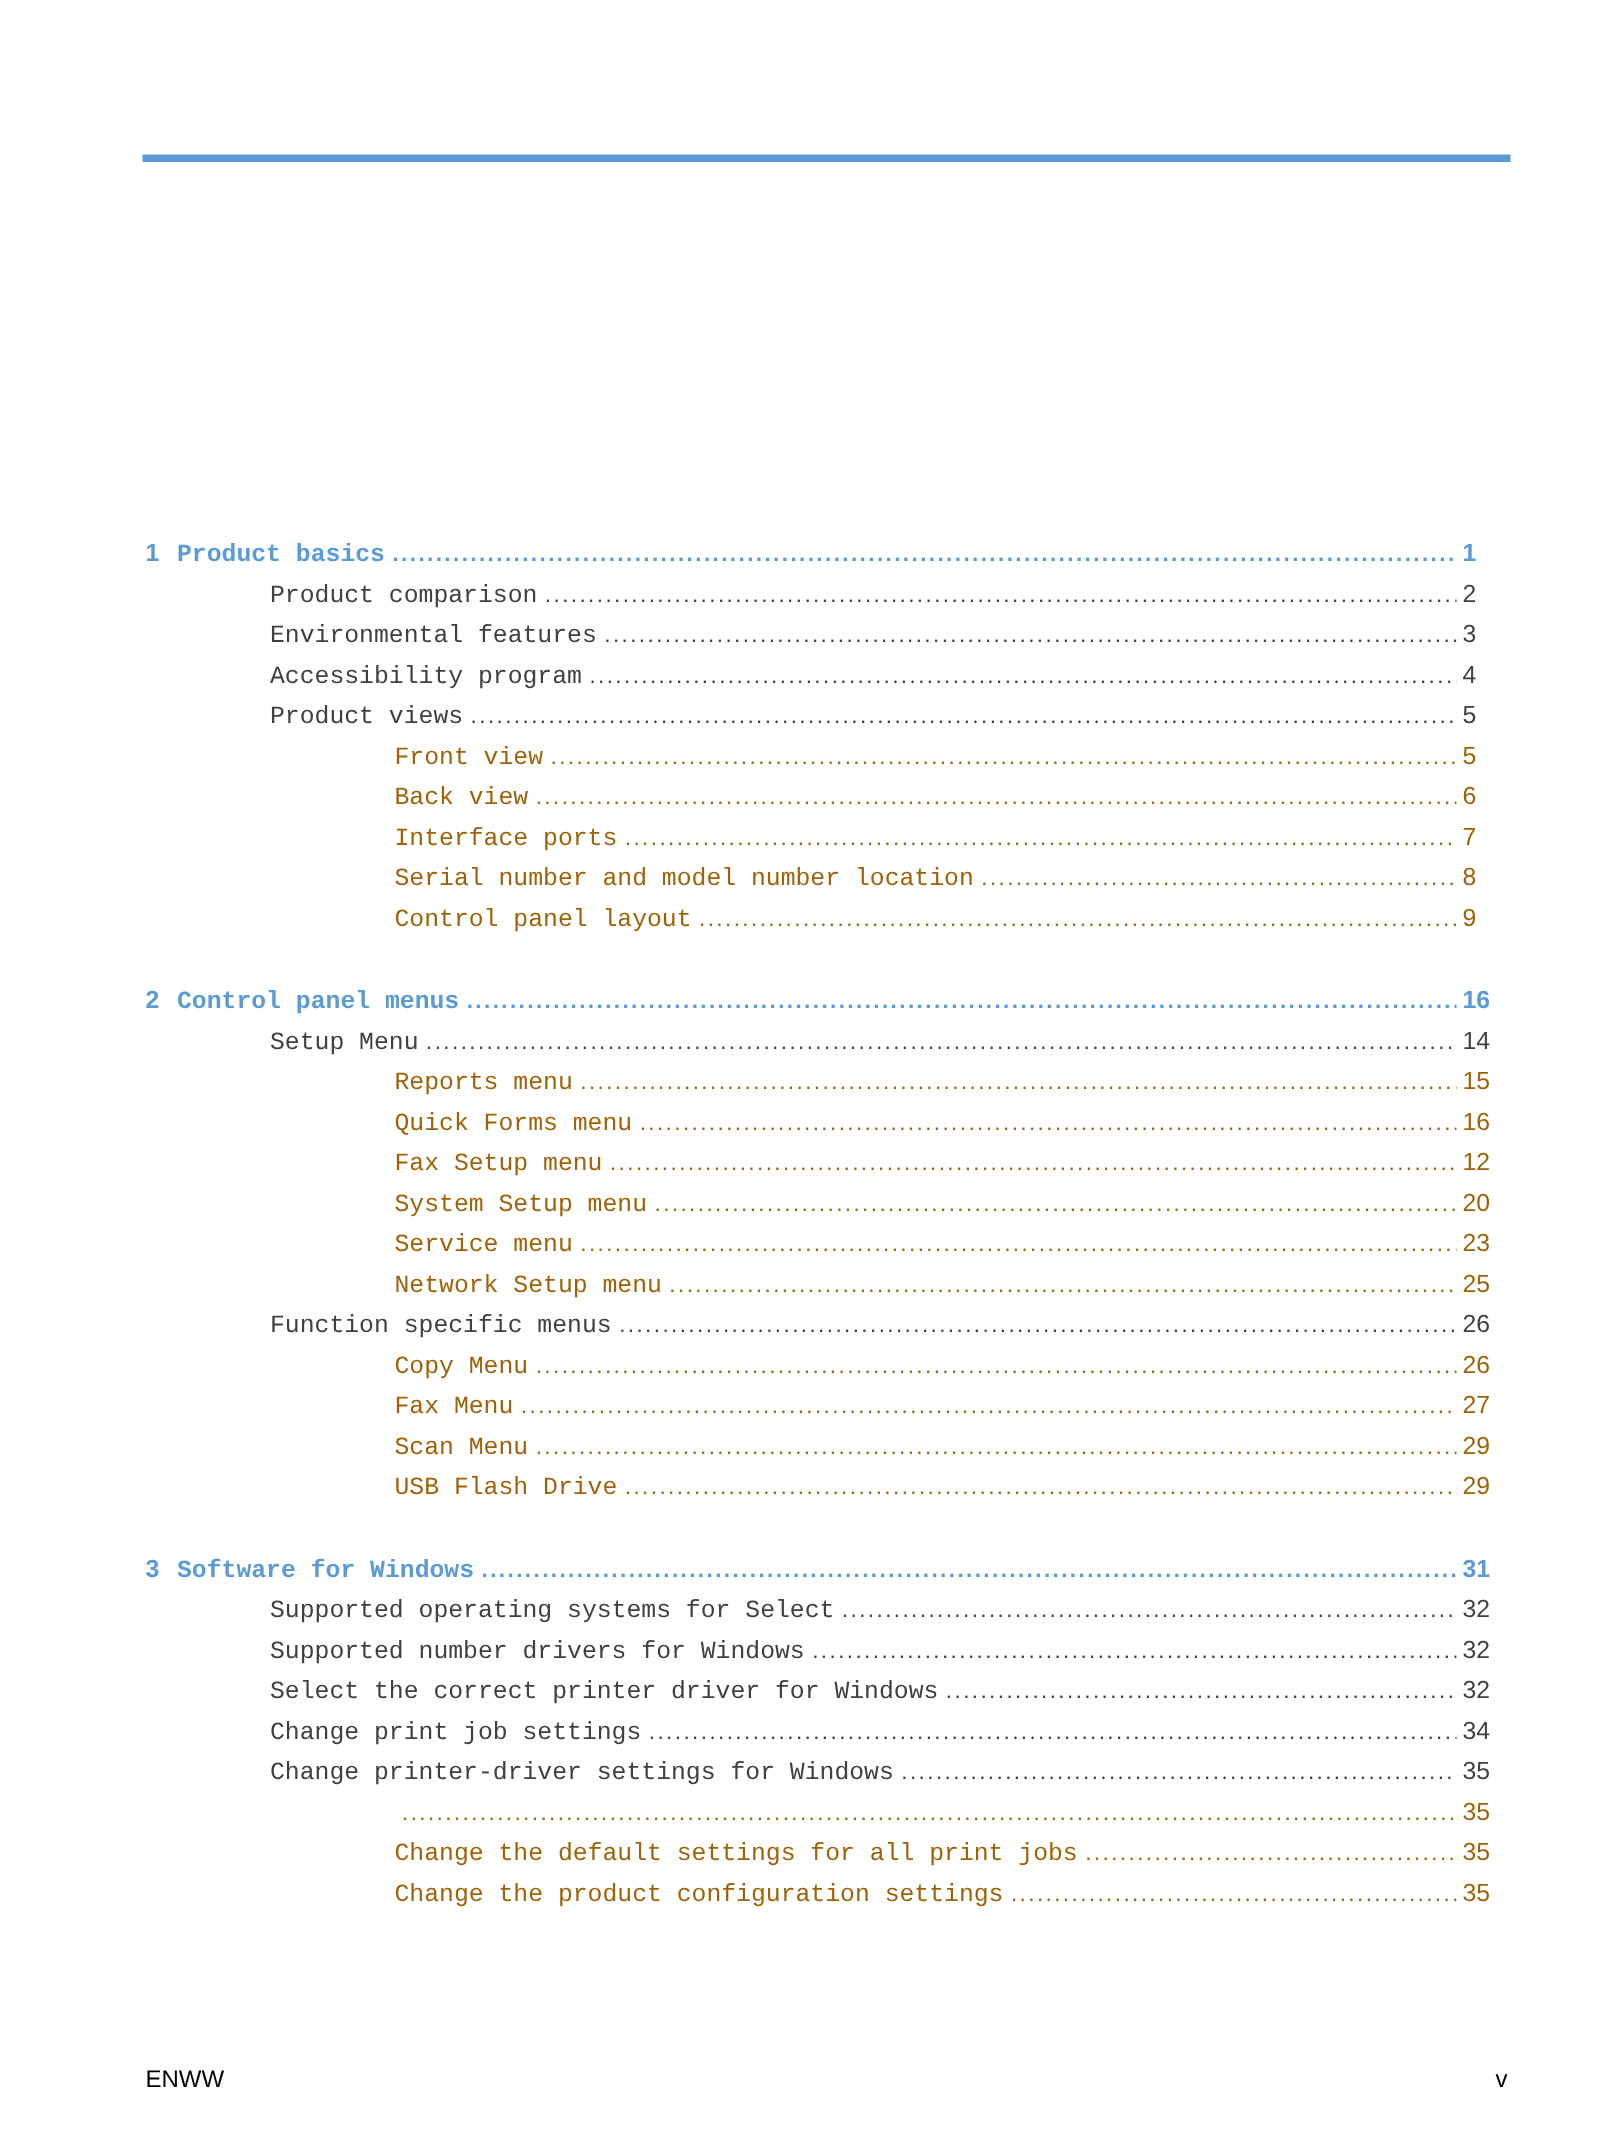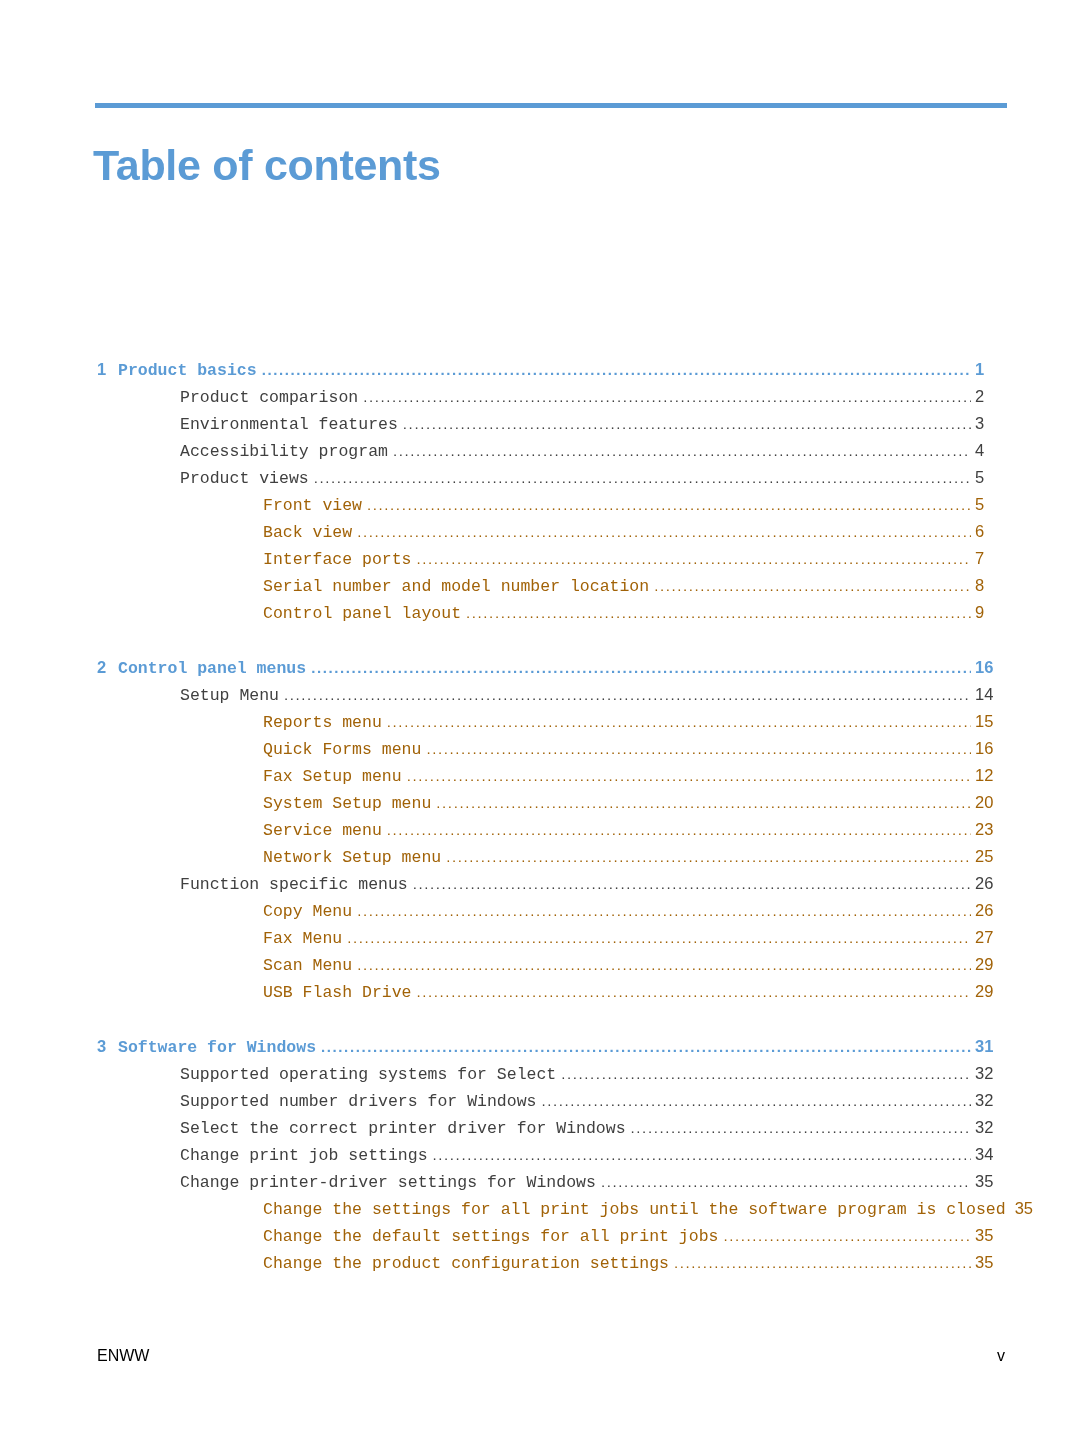--- a/index.html
+++ b/index.html
@@ -109,38 +109,37 @@
     color: #a16207;
     font-size: 16.5px;
     padding-left: 263px;
   }
   .lvl-2 .pageno { width: 34px; }
 
   
   .footer {
     position: absolute;
     left: 0;
-    top: 1347px;
+    top: 1378px;
     width: 1076px;
     padding: 0 71px 0 97px;
     box-sizing: border-box;
     display: flex;
     justify-content: space-between;
     align-items: center;
     font-size: 16px;
   }
   .footer-right { font-size: 16px; }
 </style>
 </head>
 <body>
 
 <div class="page">
 
   <div class="title-rule"></div>
-  <h1 class="page-title">Table of contents</h1>
 
   <div class="toc" id="toc-root">
       <div class="chapter-block">
         <div class="toc-row lvl-chapter">
           <span class="num-col">1</span>
           <span class="label">Product basics</span>
           <span class="leader">....................................................................................................................................................................................................................................................</span>
           <span class="pageno">1</span>
         </div>
         <div class="toc-row lvl-1">
@@ -283,21 +282,20 @@
           <span class="label">Change print job settings</span>
           <span class="leader">....................................................................................................................................................................................................................................................</span>
           <span class="pageno">34</span>
         </div>
         <div class="toc-row lvl-1">
           <span class="label">Change printer-driver settings for Windows</span>
           <span class="leader">....................................................................................................................................................................................................................................................</span>
           <span class="pageno">35</span>
         </div>
         <div class="toc-row lvl-2">
-          <span class="label">Change the settings for all print jobs until the software program is closed</span>
           <span class="leader">....................................................................................................................................................................................................................................................</span>
           <span class="pageno">35</span>
         </div>
         <div class="toc-row lvl-2">
           <span class="label">Change the default settings for all print jobs</span>
           <span class="leader">....................................................................................................................................................................................................................................................</span>
           <span class="pageno">35</span>
         </div>
         <div class="toc-row lvl-2">
           <span class="label">Change the product configuration settings</span>

